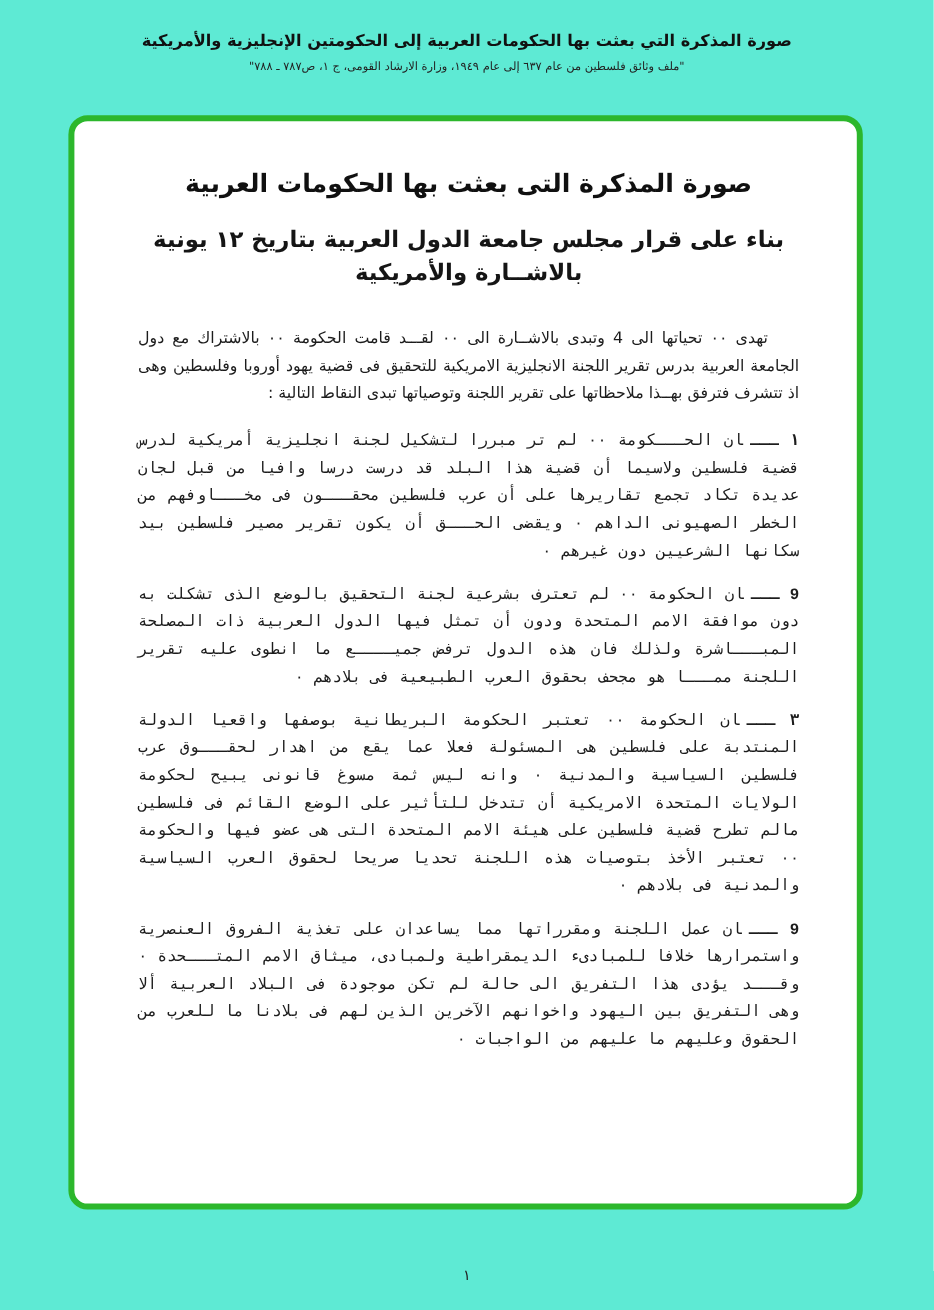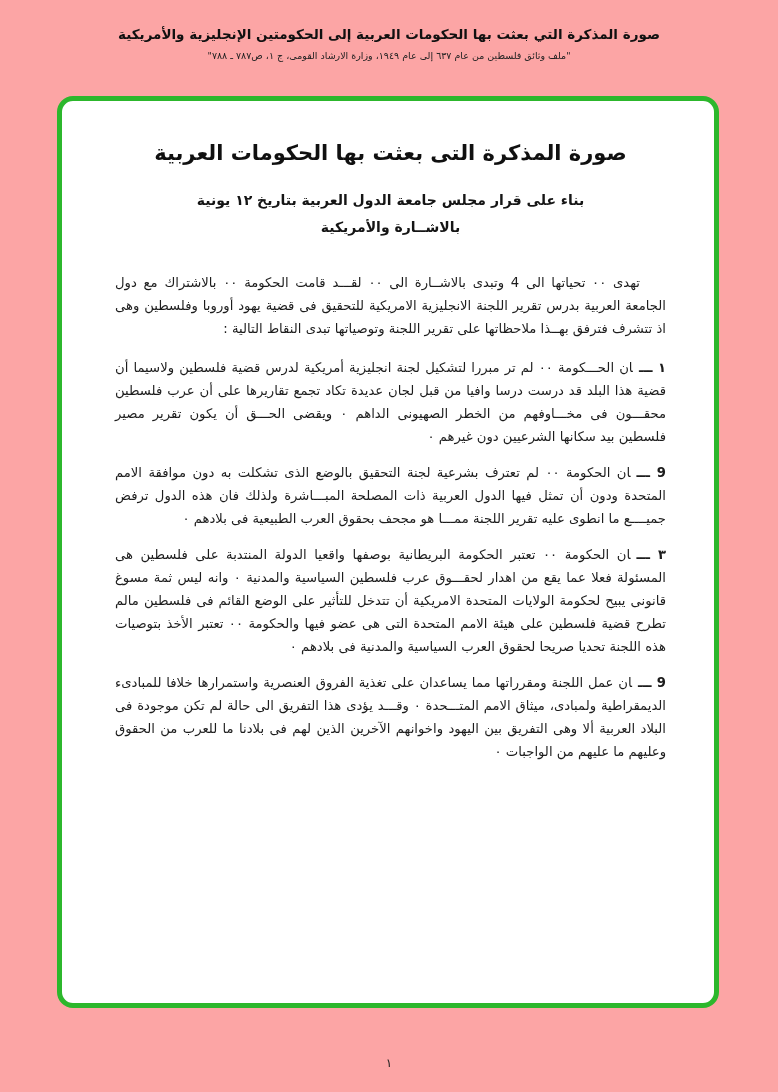--- a/index.html
+++ b/index.html
@@ -1,19 +1,19 @@
 <!DOCTYPE html>
 <html lang="ar"><head>
 <meta charset="utf-8">
 <style>
   * { margin:0; padding:0; box-sizing:border-box; }
   html,body { width:778px; height:1092px; background:#ffffff; }
   body { font-family:"DejaVu Sans", sans-serif; color:#1a1a1a; overflow:hidden; }
 
-  .page { position:relative; width:778px; height:1092px; background:#fca5a5; }
+  .page { position:relative; width:778px; height:1092px; background:#5eead4; }
 
   
   .top-header { position:absolute; top:26px; left:0; right:0; text-align:center; direction:rtl; }
   .top-header .line1 { font-size:13.5px; font-weight:bold; letter-spacing:0; color:#111; }
   .top-header .line2 { font-size:9.5px; margin-top:8px; color:#222; }
 
   
   .frame {
     position:absolute; left:57px; top:96px; width:662px; height:912px;
     border:5px solid #2cb72c; border-radius:16px;
@@ -22,30 +22,30 @@
     background:#ffffff;
   }
 
   .doc-title {
     text-align:center; font-size:21px; font-weight:bold; color:#101010;
     margin-top:6px;
   }
 
   .doc-subtitle {
     margin-top:22px; text-align:center; font-weight:bold;
-    font-size:14px; line-height:27px; color:#151515;
+    font-size:19px; line-height:27px; color:#151515;
   }
 
   .intro {
     margin-top:30px; font-size:13.2px; line-height:23px;
     text-align:justify; text-indent:26px; color:#1c1c1c;
   }
 
   .points { margin-top:16px; list-style:none; }
-  .point { margin-top:13px; font-size:13.2px; line-height:23px; text-align:justify; color:#1c1c1c; }
+  .point { margin-top:13px; font-size:13.2px; line-height:23px; text-align:justify; color:#1c1c1c;font-family:Liberation Mono, monospace; }
   .point .num { font-weight:bold; padding-left:6px; }
 
   .page-number {
     position:absolute; bottom:22px; left:0; right:0;
     text-align:center; font-size:12px; color:#222;
   }
 </style>
 </head>
 <body>
 

